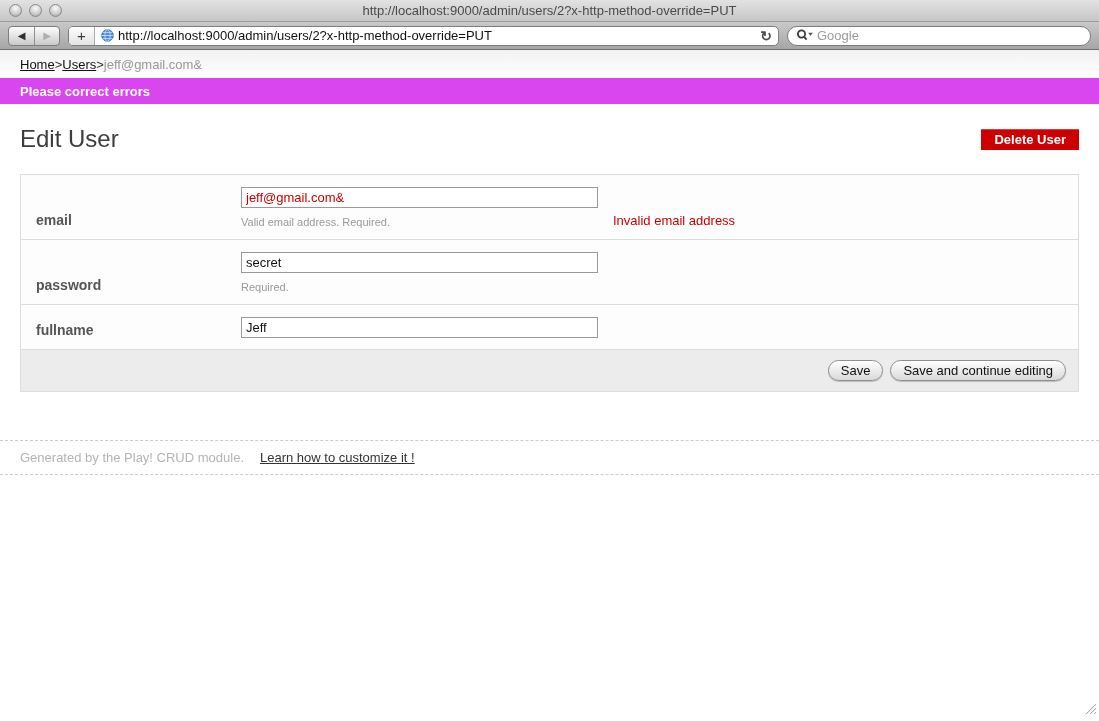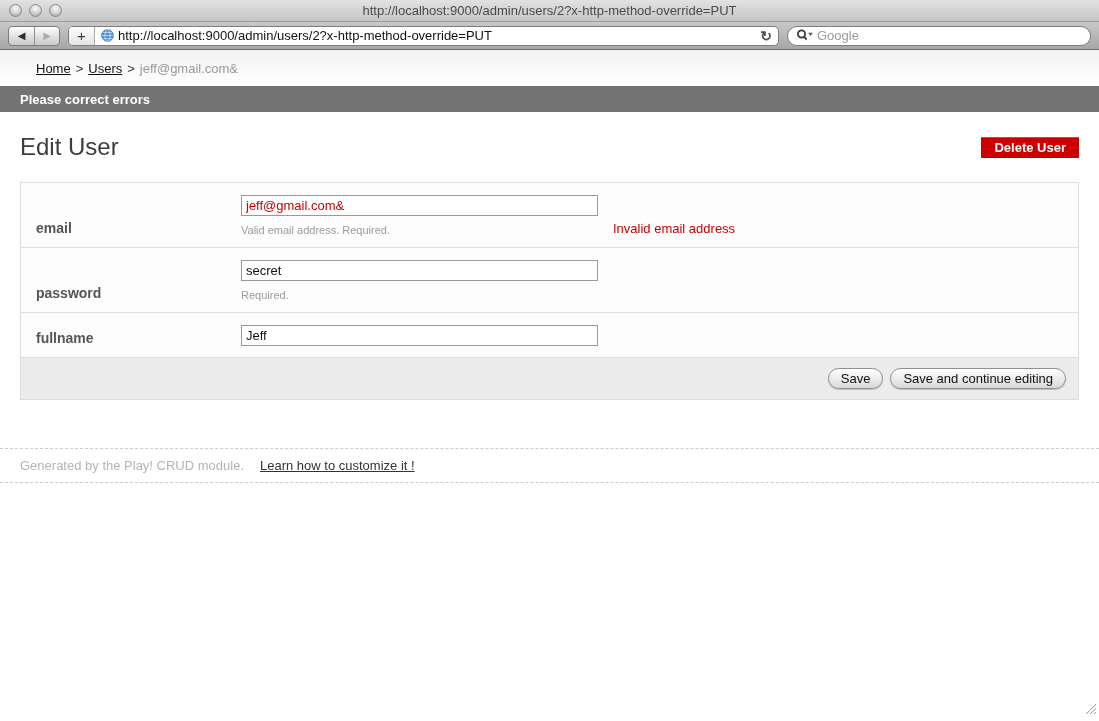--- a/index.html
+++ b/index.html
@@ -87,30 +87,30 @@
   .search-input::placeholder { color: #9b9b9b; }
 
   
   .admin-header {
     height: 53px; background: #000;
     display: flex; align-items: center; padding-left: 19px;
   }
   .admin-title { color: #fc0; font-size: 28px; font-weight: bold; letter-spacing: 0.5px; }
 
   .breadcrumb {
-    height: 36px; background: linear-gradient(#f2f2f2, #ffffff);
-    display: flex; align-items: center; padding-left: 36px;
-    font-size: 13px; gap: 5px;
+    height: 28px; background: linear-gradient(#f2f2f2, #ffffff);
+    display: flex; align-items: center; padding-left: 20px;
+    font-size: 13px; 
   }
   .crumb-link { color: #111; text-decoration: underline; cursor: pointer; }
   .crumb-sep { color: #333; }
   .crumb-current { color: #999; }
 
   .error-banner {
-    height: 26px; background: #737373;
+    height: 26px; background: #d946ef;
     display: flex; align-items: center; padding-left: 20px;
     color: #fff; font-weight: bold; font-size: 13px;
   }
 
   
   .content { padding: 21px 20px 0 20px; }
   .page-header { display: flex; justify-content: space-between; align-items: center; margin-bottom: 21px; }
   .page-title { font-size: 24px; font-weight: normal; color: #3d3d3d; }
   .delete-btn {
     background: #c00; color: #fff;

